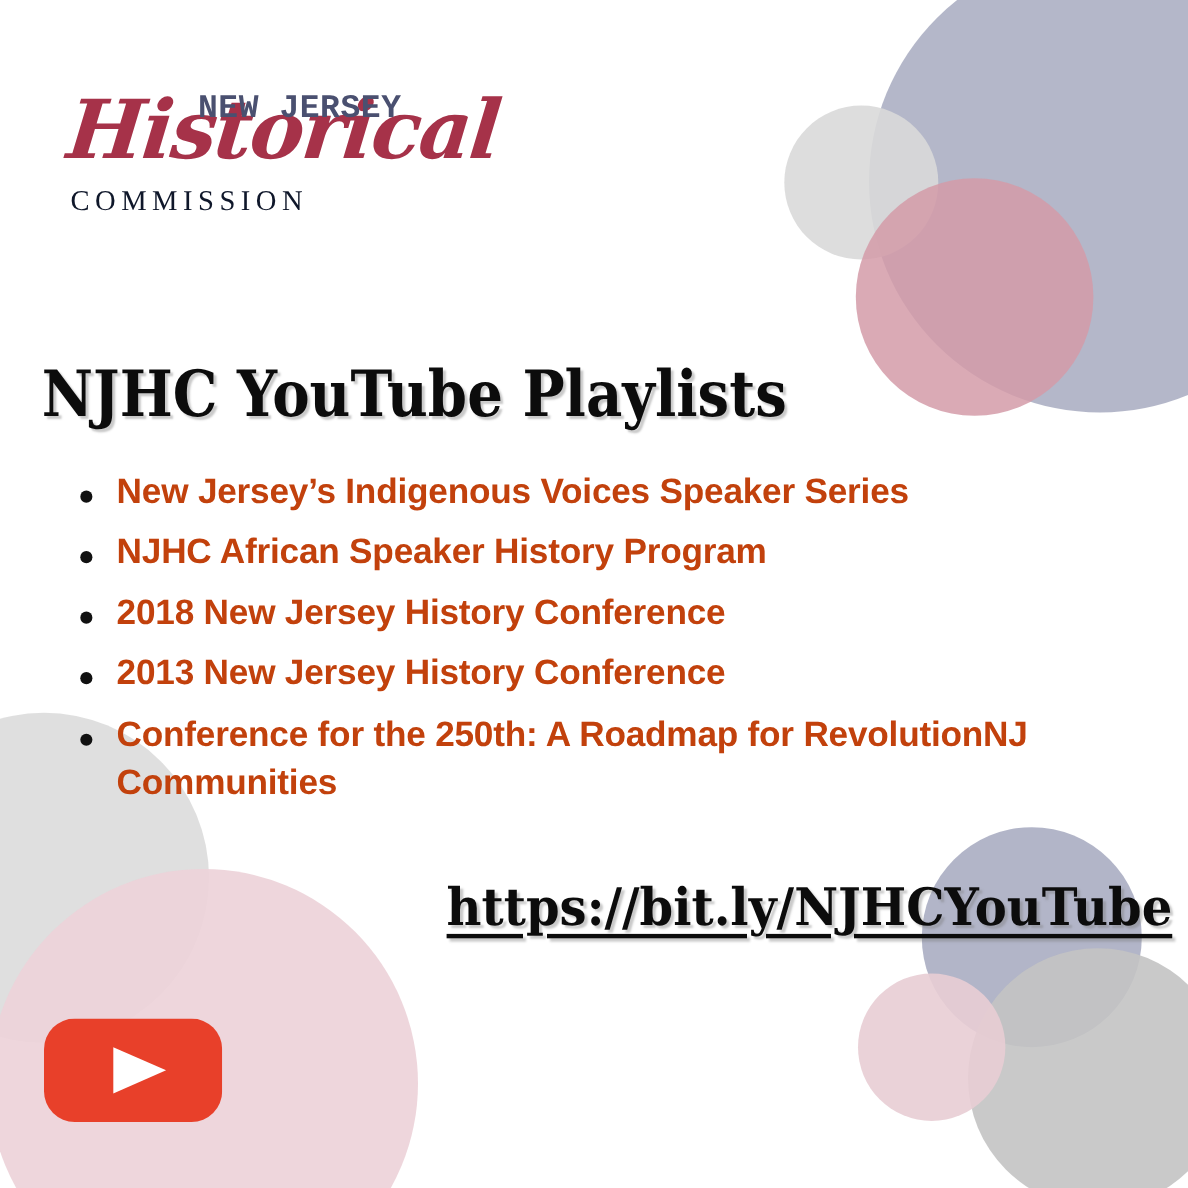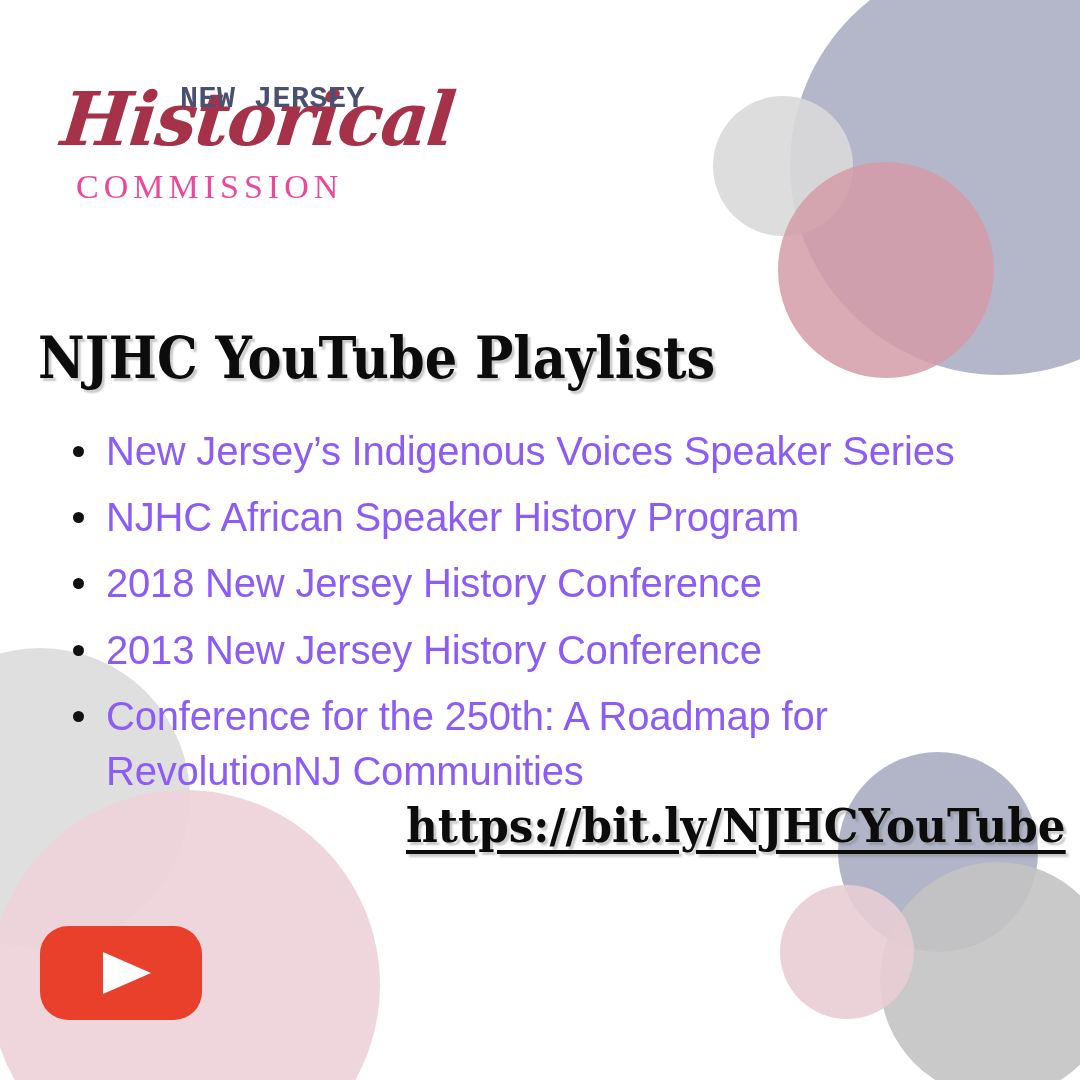--- a/index.html
+++ b/index.html
@@ -105,27 +105,27 @@
     font-family: Liberation Mono, monospace;
     font-weight: 700;
     font-size: 30px;
     line-height: 1;
     color: #4a5070;
     letter-spacing: 0.5px;
     white-space: nowrap;
   }
   .logo-commission {
     position: absolute;
-    left: 14px;
+    left: 2px;
     top: 112px;
     font-family: "Liberation Serif", serif;
     font-weight: 400;
-    font-size: 34px;
+    font-size: 26px;
     line-height: 1;
-    color: #ec4899;
+    color: #0f172a;
     letter-spacing: 5px;
     white-space: nowrap;
   }
 
   
   .headline {
     position: absolute;
     left: 38px;
     top: 327px;
     font-family: "DejaVu Serif", serif;
@@ -147,24 +147,24 @@
     width: 990px;
     margin: 0;
     padding: 0;
     list-style: none;
   }
   .playlist-item {
     position: relative;
     padding-left: 42px;
     margin-bottom: 11px;
     font-family: "Liberation Sans", sans-serif;
-    font-weight: 400;
-    font-size: 40px;
+    font-weight: 700;
+    font-size: 32px;
     line-height: 1.38;
-    color: #8b5cf6;
+    color: #c2410c;
     letter-spacing: -0.2px;
   }
   .playlist-item .bullet {
     position: absolute;
     left: 9px;
     top: 22px;
     width: 11px;
     height: 11px;
     border-radius: 50%;
     background: #111111;

